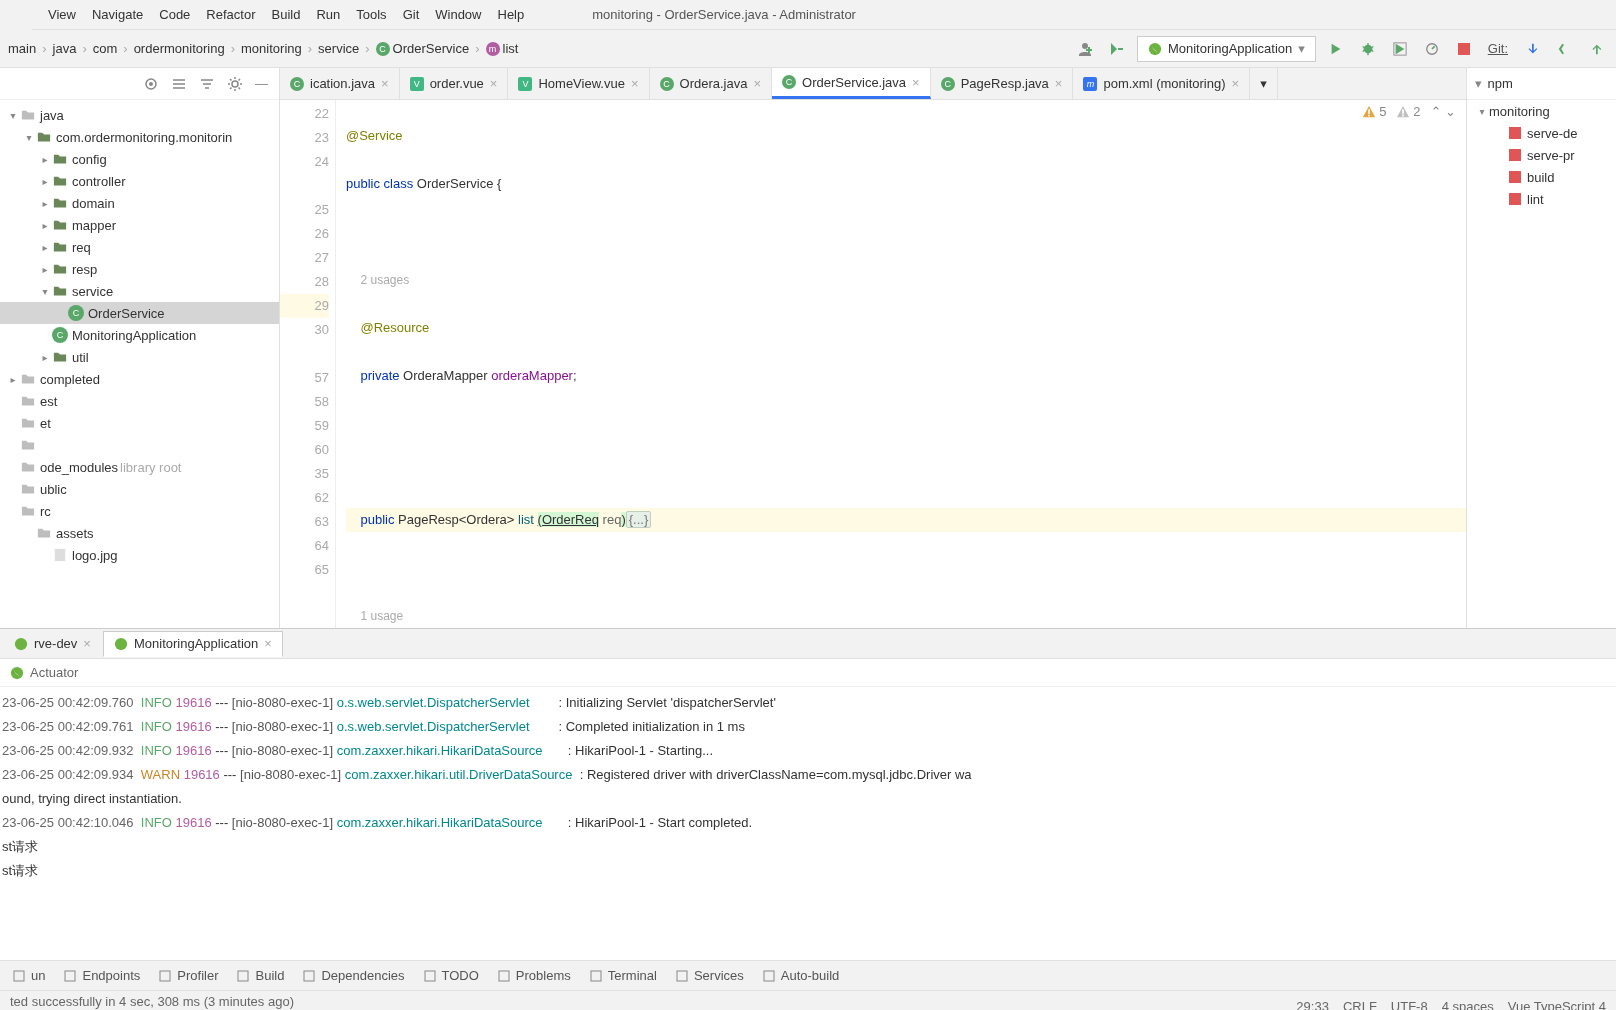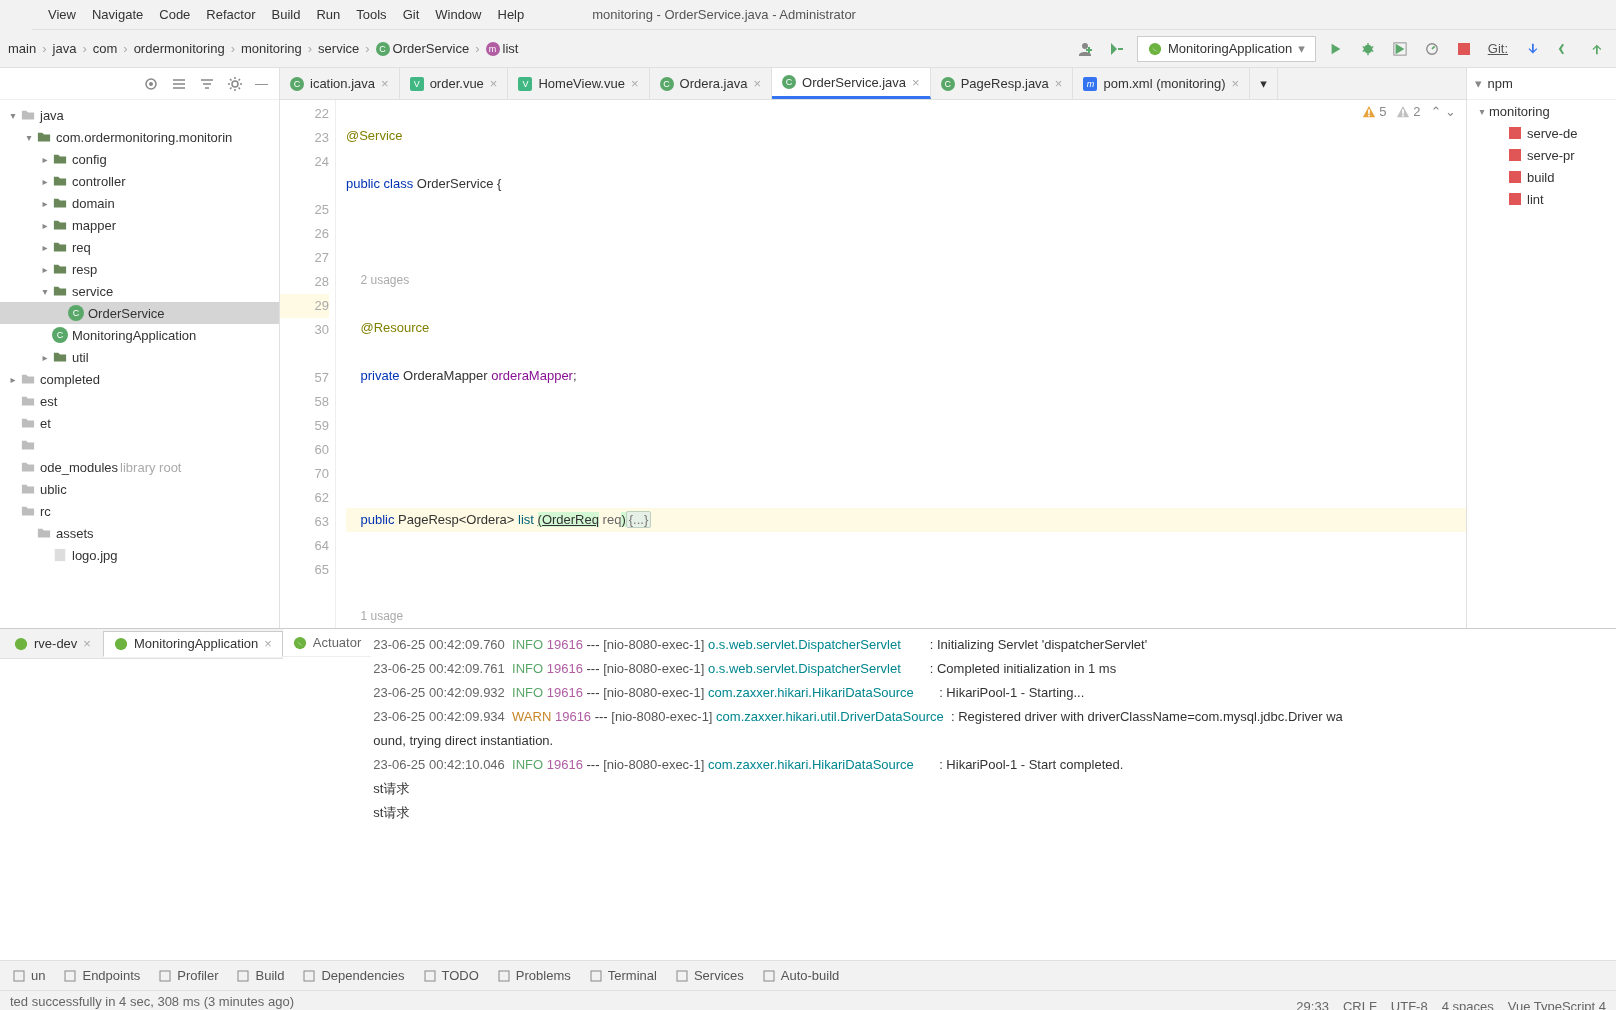--- a/index.html
+++ b/index.html
@@ -75,21 +75,21 @@
 .insp-warn { display:flex; align-items:center; gap:3px;}
 .insp-warn svg { width:14px; height:14px;}
 
 
 .npm-panel { width: 150px; border-left: 1px solid #e0e0e0; background: #fff; }
 .npm-head { height:32px; display:flex; align-items:center; padding:0 8px; border-bottom:1px solid #eee; gap:6px; }
 .npm-tree .tree-row { padding-left: 8px; }
 .npm-tree .tree-row.d1 { padding-left: 28px; }
 
 
-.run-panel { border-top: 1px solid #ccc; background: #fff; height: 332px; display:flex; flex-direction:row;}
+.run-panel { border-top: 1px solid #ccc; background: #fff; height: 332px; display:flex; flex-direction:column;}
 .run-tabs { height:30px; display:flex; align-items:center; gap:2px; background: #f2f2f2; border-bottom:1px solid #e0e0e0; padding-left:4px;}
 .run-tab { display:flex; align-items:center; gap:6px; padding:0 10px; height:26px; cursor:pointer; }
 .run-tab.active { background:#fff; border:1px solid #ccc; border-bottom:1px solid #fff;}
 .run-tab .close { color:#aaa; font-size:13px;}
 .actuator-bar { height:28px; border-bottom:1px solid #eee; display:flex; align-items:center; gap:6px; padding:0 10px; color:#666; font-size:12px;}
 .console { flex:1; font-family:"JetBrains Mono",Consolas,monospace; font-size:13.5px; line-height:24px; padding:4px 2px; overflow:hidden; white-space:pre;}
 .console .ts { color:#666;}
 .console .lvl-info { color:#59a869;}
 .console .lvl-warn { color:#c78626;}
 .console .pid { color:#b05da2;}
@@ -511,21 +511,21 @@
           <div class="ln">26</div>
           <div class="ln">27</div>
           <div class="ln">28</div>
           <div class="ln hl">29</div>
           <div class="ln">30</div>
           <div class="ln"></div>
           <div class="ln">57</div>
           <div class="ln">58</div>
           <div class="ln">59</div>
           <div class="ln">60</div>
-          <div class="ln">70</div>
+          <div class="ln">35</div>
           <div class="ln">62</div>
           <div class="ln">63</div>
           <div class="ln">64</div>
           <div class="ln">65</div>
         </div>
       <div class="code">
 <div class="line"><span class="ann">@Service</span></div>
 <div class="line"><span class="kw">public</span> <span class="kw">class</span> <span>OrderService {</span></div>
 <div class="line"></div>
 <div class="line">    <span class="usage">2 usages</span></div>

